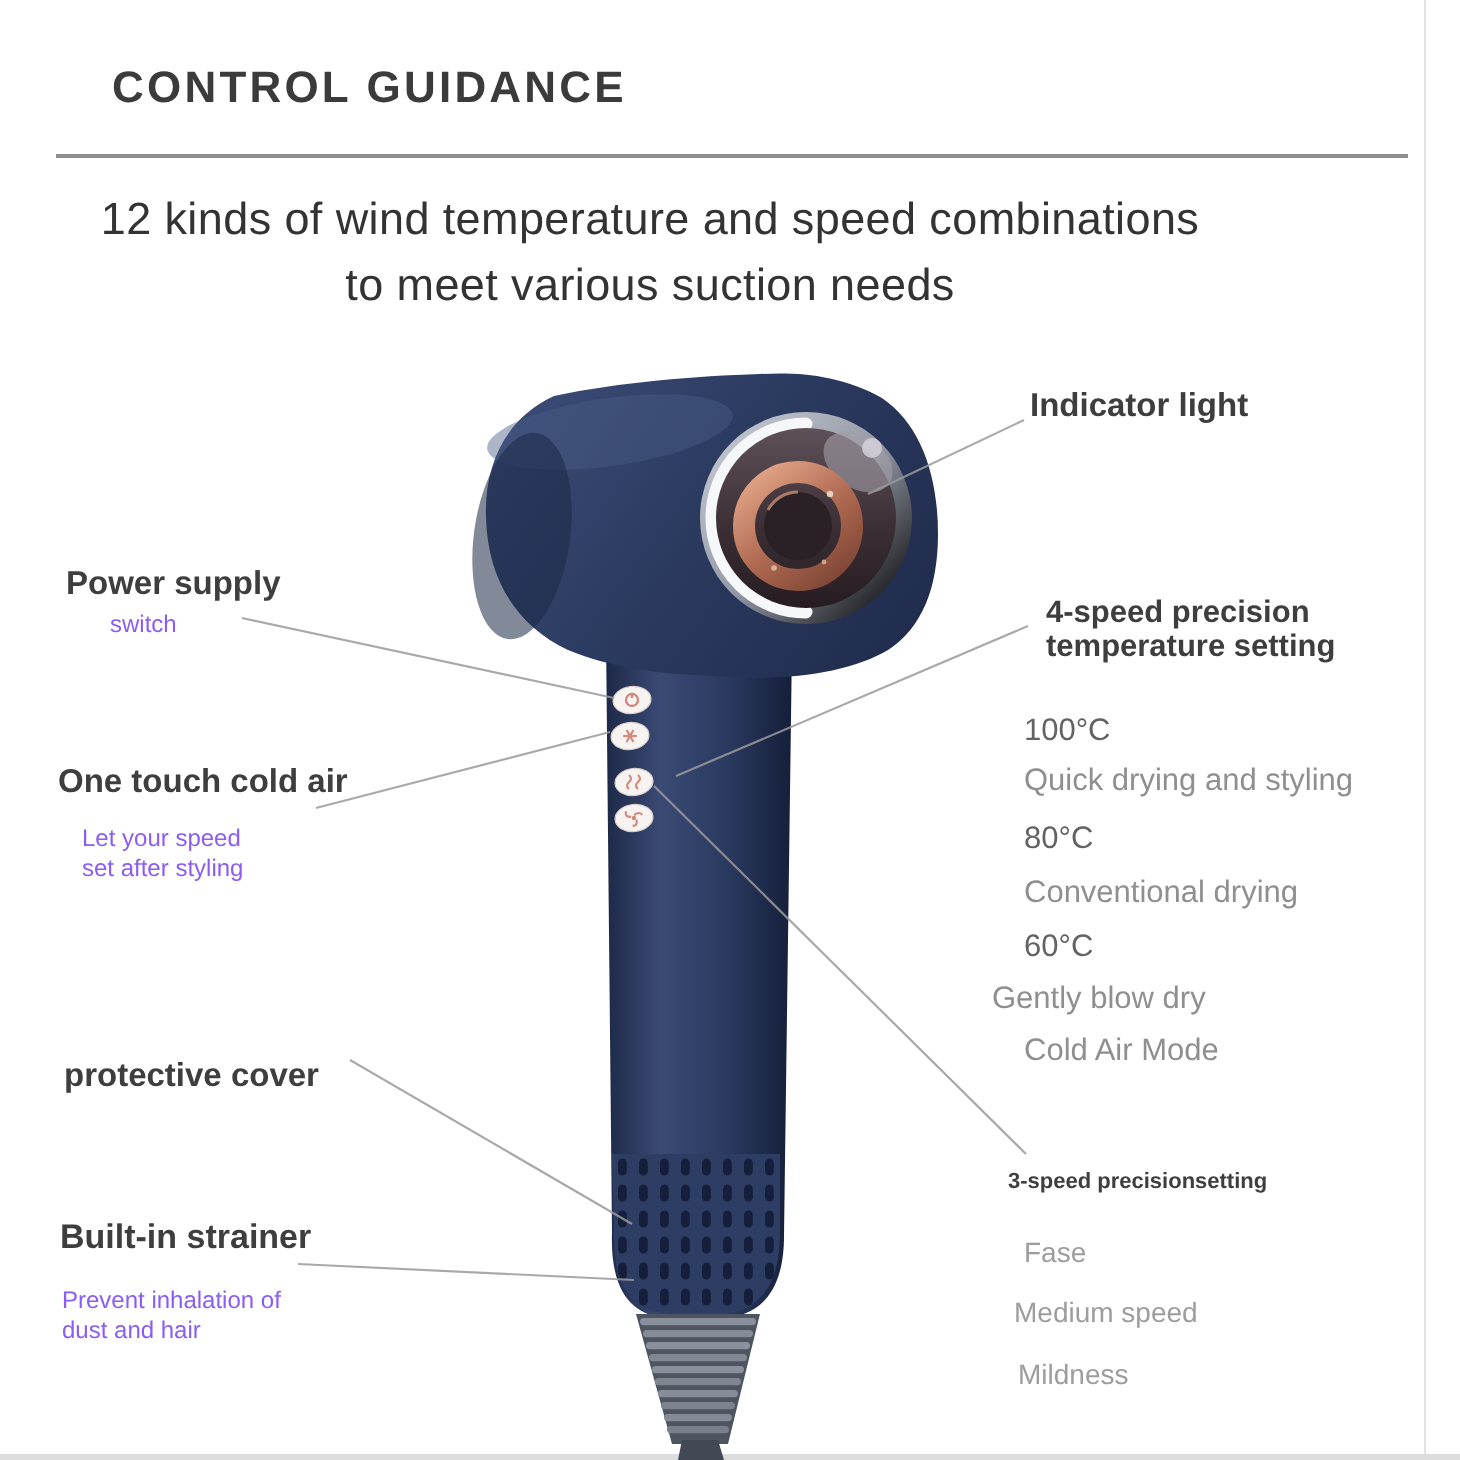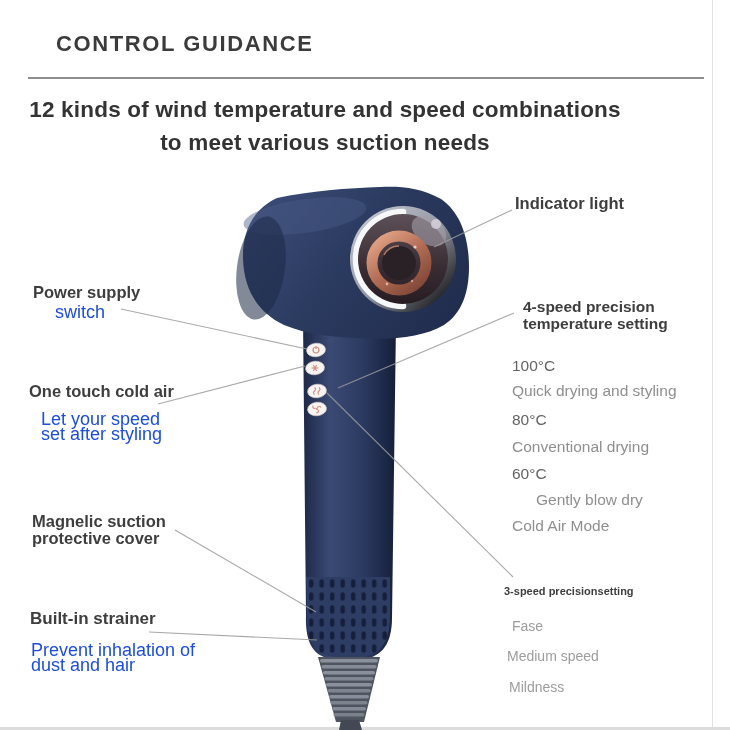--- a/index.html
+++ b/index.html
@@ -2,24 +2,24 @@
 <html><head>
 <meta charset="utf-8">
 <style>
   html,body{margin:0;padding:0;background:#fff;}
   #figure{position:relative;width:730px;height:730px;background:#ffffff;overflow:hidden;
           font-family:"Liberation Sans","DejaVu Sans",sans-serif;}
   #dryer-svg{position:absolute;left:0;top:0;z-index:1;}
   .txt{position:absolute;z-index:2;white-space:nowrap;}
   .page-title{left:56px;top:31px;font-size:22px;font-weight:bold;letter-spacing:1.6px;color:#3b3b3b;}
   .rule{position:absolute;left:28px;top:77px;width:676px;height:1.5px;background:#8f8f8f;z-index:2;}
-  .subtitle{left:0;top:93px;width:650px;text-align:center;font-size:22.5px;font-weight:bold;
+  .subtitle{left:0;top:93px;width:650px;text-align:center;font-size:22.5px;font-weight:normal;
             color:#333333;line-height:33px;letter-spacing:.2px;}
   .lbl-primary{font-size:16.5px;font-weight:bold;color:#3e3e3e;line-height:17px;}
-  .lbl-secondary{font-size:18px;color:#1d4ed8;line-height:15px;}
+  .lbl-secondary{font-size:12px;color:#8b5cf6;line-height:15px;}
   .temp-item{font-size:15.5px;}
   .temp-item.temp{color:#636363;text-align:center;}
   .temp-item.desc{color:#8f8f8f;}
   .speed-item{font-size:14px;color:#9d9d9d;}
   .edge-right{position:absolute;right:17px;top:0;width:1.5px;height:730px;background:#e2e2e2;z-index:0;}
   .edge-bottom{position:absolute;left:0;bottom:0;width:730px;height:3px;background:#dcdcdc;z-index:0;}
 </style>
 </head>
 <body>
 
@@ -161,35 +161,34 @@
   <div class="txt lbl-primary" style="left:515px;top:195px;">Indicator light</div>
 
   <div class="txt lbl-primary" style="left:523px;top:298px;font-size:15.5px;">4-speed precision</div>
   <div class="txt lbl-primary" style="left:523px;top:315px;font-size:15.5px;">temperature setting</div>
 
   <div class="txt temp-item temp" style="left:512px;top:357px;">100°C</div>
   <div class="txt temp-item desc" style="left:512px;top:382px;">Quick drying and styling</div>
   <div class="txt temp-item temp" style="left:512px;top:411px;">80°C</div>
   <div class="txt temp-item desc" style="left:512px;top:438px;">Conventional drying</div>
   <div class="txt temp-item temp" style="left:512px;top:465px;">60°C</div>
-  <div class="txt temp-item desc" style="left:536px;top:491px;">Gently blow dry</div>
+  <div class="txt temp-item desc" style="left:496px;top:491px;">Gently blow dry</div>
   <div class="txt temp-item desc" style="left:512px;top:517px;">Cold Air Mode</div>
 
   <div class="txt lbl-primary" style="left:504px;top:583px;font-size:11px;">3-speed precisionsetting</div>
   <div class="txt speed-item" style="left:512px;top:618px;">Fase</div>
   <div class="txt speed-item" style="left:507px;top:648px;">Medium speed</div>
   <div class="txt speed-item" style="left:509px;top:679px;">Mildness</div>
 
   <div class="txt lbl-primary" style="left:33px;top:284px;">Power supply</div>
   <div class="txt lbl-secondary" style="left:55px;top:305px;">switch</div>
 
   <div class="txt lbl-primary" style="left:29px;top:383px;">One touch cold air</div>
   <div class="txt lbl-secondary" style="left:41px;top:412px;">Let your speed</div>
   <div class="txt lbl-secondary" style="left:41px;top:427px;">set after styling</div>
 
-  <div class="txt lbl-primary" style="left:32px;top:513px;">Magnelic suction</div>
   <div class="txt lbl-primary" style="left:32px;top:530px;">protective cover</div>
 
   <div class="txt lbl-primary" style="left:30px;top:610px;font-size:17px;">Built-in strainer</div>
   <div class="txt lbl-secondary" style="left:31px;top:643px;">Prevent inhalation of</div>
   <div class="txt lbl-secondary" style="left:31px;top:658px;">dust and hair</div>
 
 </div>
 
 </body></html>

